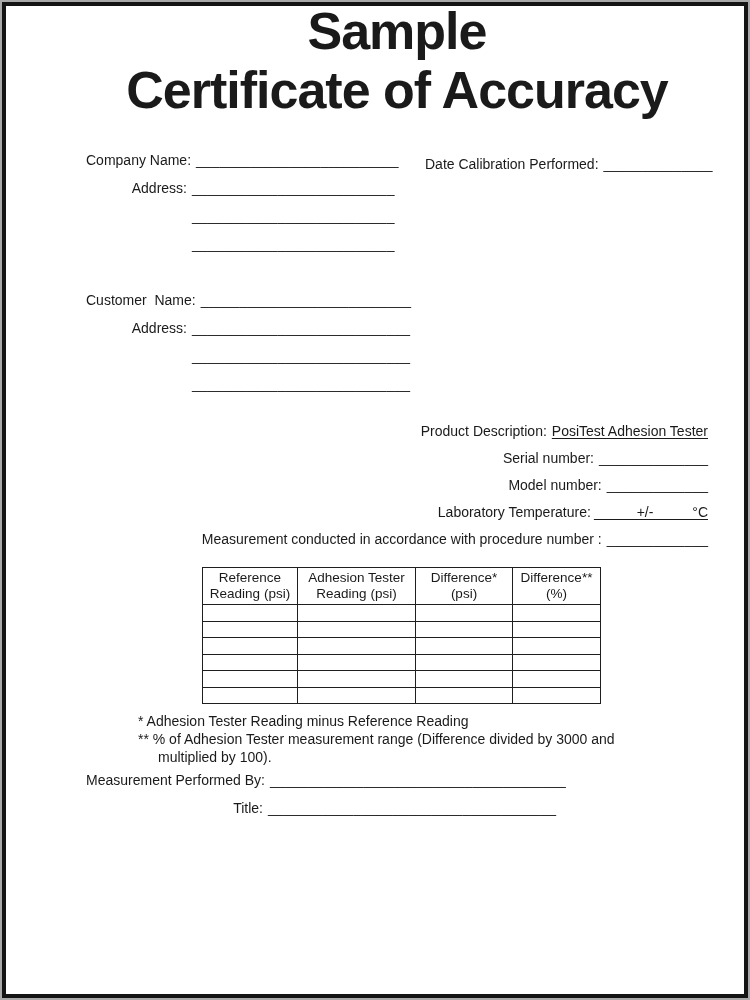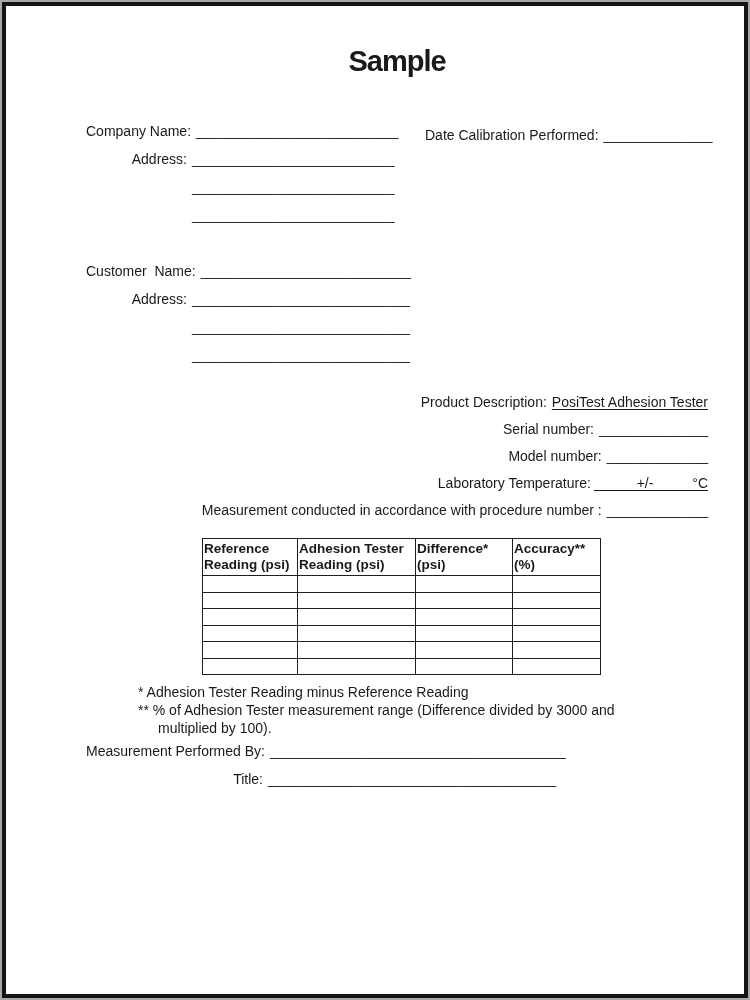--- a/index.html
+++ b/index.html
@@ -5,63 +5,64 @@
   html,body { margin:0; padding:0; background:#ffffff; }
   .sheet {
     position:relative; width:750px; height:1000px; background:#ffffff;
     box-sizing:border-box; overflow:hidden;
     font-family:"Liberation Sans", sans-serif; color:#1a1a1a;
     border:2px solid #a9a9a9;
   }
   .frame { position:absolute; inset:0; border:4px solid #141414; pointer-events:none; z-index:5; }
   .content { position:absolute; inset:0; padding:0 40px 0 84px; box-sizing:border-box; }
 
-  .title-block { padding-top:30px; text-align:center; font-weight:bold;
-                 font-size:29px; line-height:59px; letter-spacing:-1px; }
+  .title-block { text-align:center; font-weight:bold;
+                 font-size:52px; line-height:59px; letter-spacing:-1px; }
 
   .fline { height:28px; line-height:28px; font-size:14px; white-space:pre; }
   .pline { height:27px; line-height:27px; font-size:14px; white-space:pre; }
 
   .company-row { position:relative; margin-top:26px; }
   .date-part { position:absolute; left:339px; top:4px; }
   .lbl-r { display:inline-block; width:101px; text-align:right; }
   .gap { margin-left:5px; }
   .gap3 { margin-left:3px; }
   .gap8 { margin-left:8px; }
 
   .section-customer { margin-top:28px; }
   .section-product { margin-top:20px;text-align:right; }
 
   .ul { text-decoration:underline; text-underline-offset:2px; }
 
   .results-table { border-collapse:collapse; table-layout:fixed; width:398px;
                    margin:14px 0 0 116px; white-space:normal; }
   .results-table th, .results-table td { border:1.5px solid #1f1f1f; }
-  .results-table th { font-size:13.5px; font-weight:bold; line-height:16px;
-                      padding:2px 1px; text-align:left; }
+  .results-table th { font-size:13.5px; font-weight:normal; line-height:16px;
+                      padding:2px 1px; text-align:center; }
   .results-table th span { display:block; white-space:nowrap; }
   .results-table td { height:15.5px; padding:0; }
   .c1 { width:95px; } .c2 { width:118px; } .c3 { width:97px; } .c4 { width:88px; }
 
   .footnotes { margin-left:52px; margin-top:8px; }
   .fnline { height:18px; line-height:18px; font-size:14px; white-space:pre; }
   .fn-indent { margin-left:20px; }
 
   .signature { }
   .title-lbl { display:inline-block; width:177px; text-align:right; }
 </style>
 </head>
 <body>
 
 <div class="sheet">
   <div class="frame"></div>
   <div class="content">
 
     <div class="title-block">
       <div>Sample</div>
+      <div>Certificate of Accuracy</div>
     </div>
 
     <div class="fline company-row"><span>Company Name:</span><span class="gap">__________________________</span><span class="date-part"><span>Date Calibration Performed:</span><span class="gap">______________</span></span></div>
     <div class="fline"><span class="lbl-r">Address:</span><span class="gap">__________________________</span></div>
     <div class="fline"><span class="lbl-r"></span><span class="gap">__________________________</span></div>
     <div class="fline"><span class="lbl-r"></span><span class="gap">__________________________</span></div>
 
     <div class="section-customer">
       <div class="fline"><span>Customer  Name:</span><span class="gap">___________________________</span></div>
       <div class="fline"><span class="lbl-r">Address:</span><span class="gap">____________________________</span></div>
@@ -92,21 +93,21 @@
             </th>
           <th>
               <span>Adhesion Tester</span>
               <span>Reading (psi)</span>
             </th>
           <th>
               <span>Difference*</span>
               <span>(psi)</span>
             </th>
           <th>
-              <span>Accuracy**</span>
+              <span>Difference**</span>
               <span>(%)</span>
             </th>
         </tr>
       </thead>
       <tbody>
         <tr>
             <td></td>
             <td></td>
             <td></td>
             <td></td>

